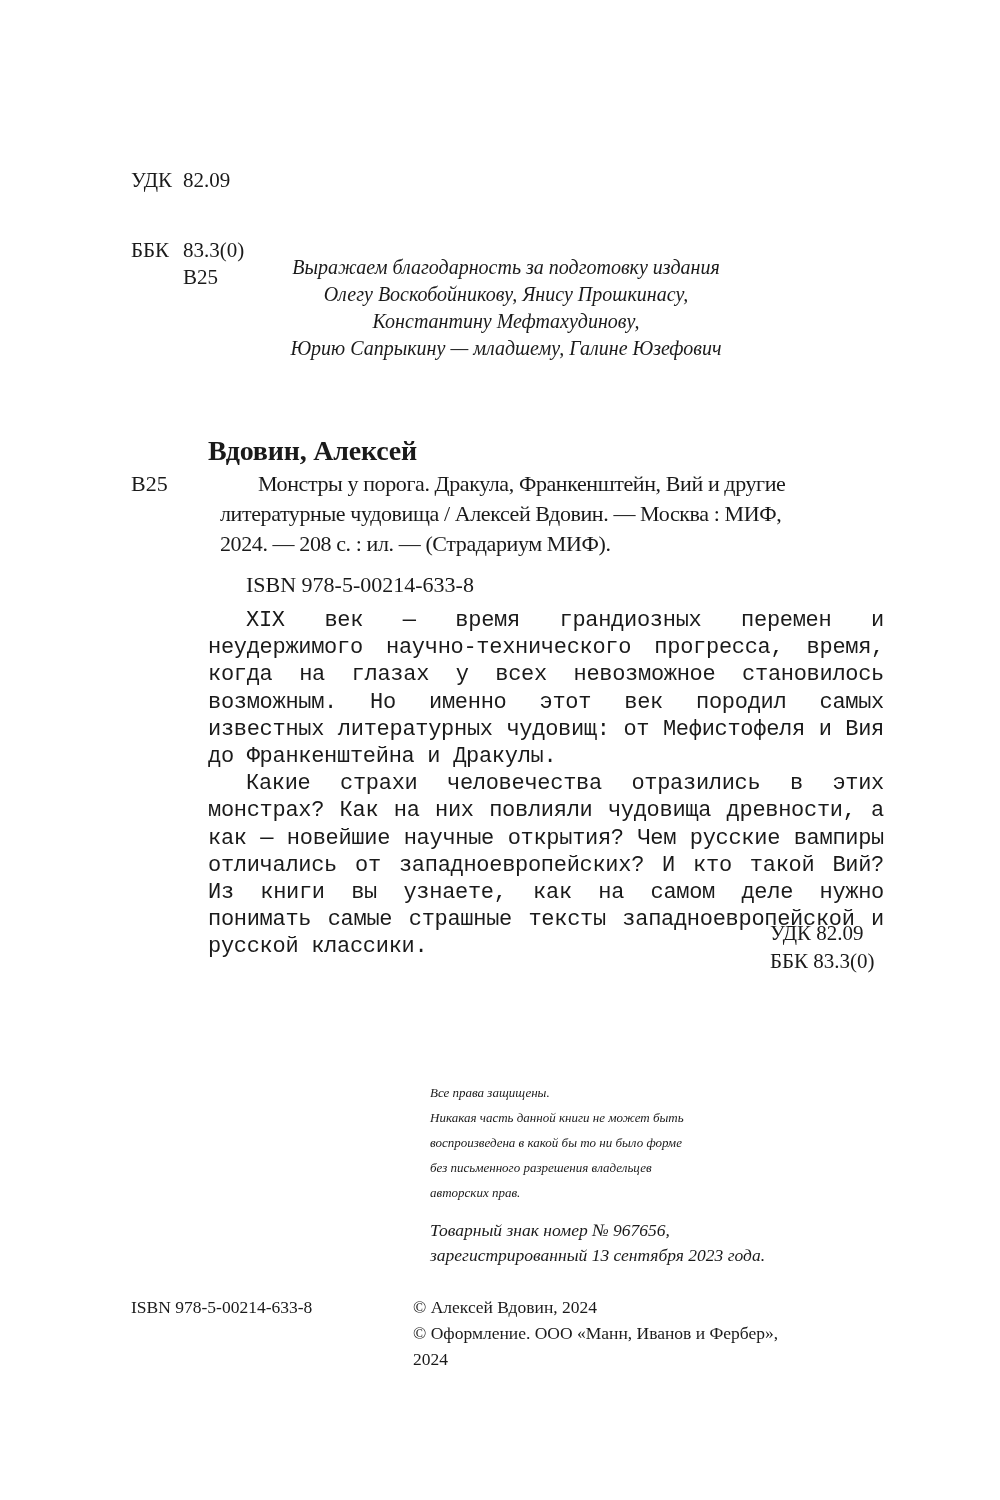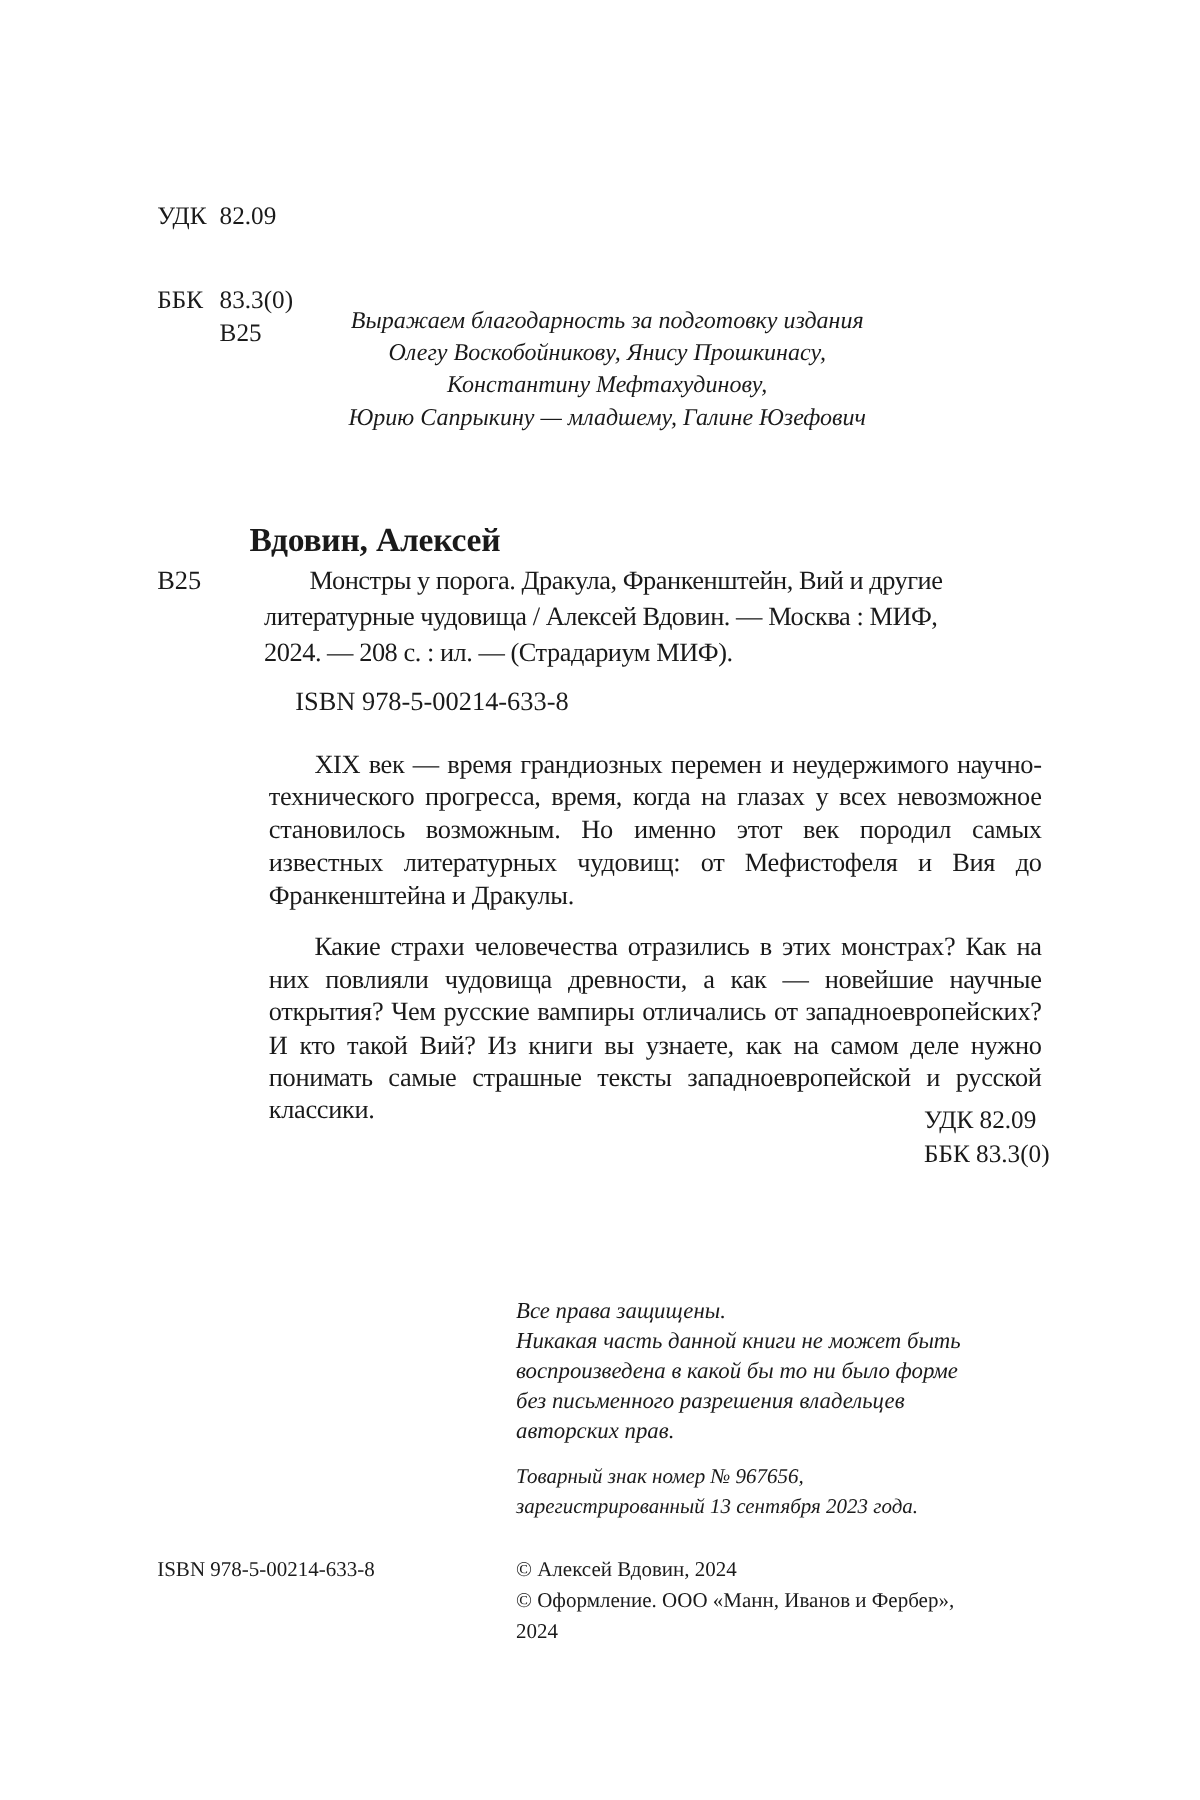--- a/index.html
+++ b/index.html
@@ -21,32 +21,32 @@
 
     
     .author { left: 208px; top: 437px; font-size: 28px; font-weight: bold; line-height: 28px; letter-spacing: -0.2px; }
     .b25-side { left: 131px; top: 469px; font-size: 22px; line-height: 30px; }
     .bib { left: 208px; top: 469px; width: 676px; font-size: 22px; line-height: 30px; letter-spacing: -0.4px; margin-left: 12px; }
     .bib .l1 { padding-left: 38px; }
     .isbn-main { left: 246px; top: 570px; font-size: 22px; line-height: 30px; }
 
     
     .annot { left: 208px; top: 607px; width: 676px; font-size: 22px; line-height: 27.2px; text-align: justify; letter-spacing: -0.3px; }
-    .annot p { margin: 16px; text-indent: 38px; }
+    .annot p { margin: 0; text-indent: 38px; font-family: Liberation Mono, monospace; }
 
     
     .right-class { left: 770px; top: 919px; font-size: 21px; line-height: 28px; }
 
     
-    .rights { left: 430px; top: 1080px; font-size: 19px; line-height: 25px; font-style: italic; }
+    .rights { left: 430px; top: 1080px; font-size: 13px; line-height: 25px; font-style: italic; }
     .tm { left: 430px; top: 1218px; font-size: 17.5px; line-height: 25px; font-style: italic; }
 
     
     .isbn-bottom { left: 131px; top: 1294px; font-size: 17.5px; line-height: 26px; }
-    .copyright { left: 430px; top: 1294px; font-size: 17.5px; line-height: 26px; }
+    .copyright { left: 413px; top: 1294px; font-size: 17.5px; line-height: 26px; }
   </style>
 </head>
 <body>
 
 <div class="abs top-class">
   <div class="line">
     <span class="code">УДК</span><span>82.09</span>
   </div>
   <div class="line">
     <span class="code">ББК</span><span>83.3(0)</span>

